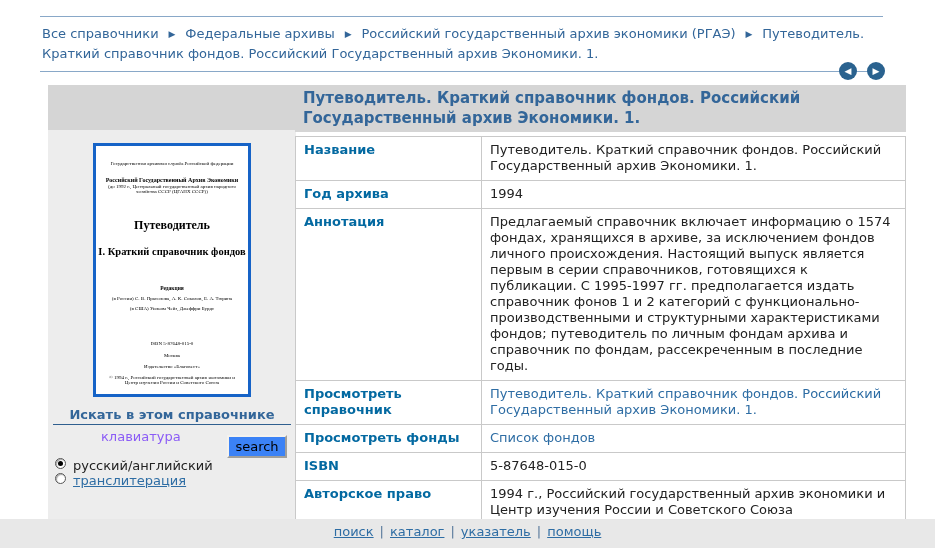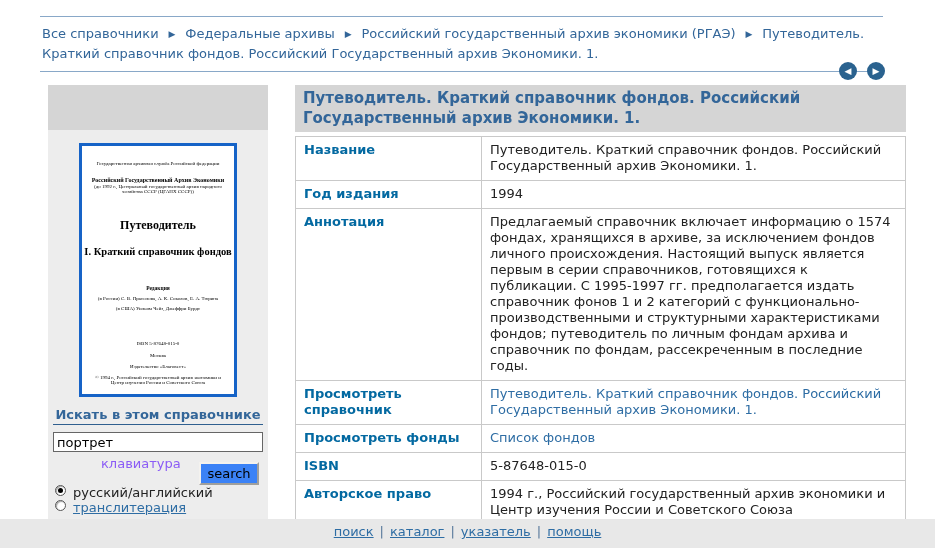--- a/index.html
+++ b/index.html
@@ -18,21 +18,21 @@
   .crumb { color: #336699; cursor: pointer; }
   .crumb-sep { color: #336699; font-size: 9px; margin: 0 7px; vertical-align: 1px; }
   
   .nav-arrows { position: absolute; top: 59px; right: 50px; }
   .nav-circle {
     display: inline-block; width: 18px; height: 18px; border-radius: 50%;
     background: #2a628f; color: #fff; text-align: center; line-height: 18px;
     font-size: 9px; margin-left: 5px; cursor: pointer;
   }
   
-  .sidebar { position: absolute; left: 48px; top: 85px; width: 220px; height: 448px; }
+  .sidebar { position: absolute; left: 48px; top: 85px; width: 248px; height: 448px; }
   .sidebar-head { height: 45px; background: #d5d5d5; }
   .sidebar-body { height: 403px; background: #ededed; overflow: hidden; }
   .cover {
     width: 158px; height: 254px; margin: 13px auto 0; background: #fff;
     border: 3px solid #1663c7; overflow: hidden; text-align: center;
     font-family: "Liberation Serif", "DejaVu Serif", serif; color: #000;
   }
   .cv-agency  { margin-top: 15px; font-size: 5px; }
   .cv-name    { margin-top: 11px; font-size: 6px; font-weight: bold; }
   .cv-note    { margin-top: 1px;  font-size: 5px; padding: 0 10px; }
@@ -124,21 +124,20 @@
         <div class="cv-edline">(в России) С. В. Прасолова, А. К. Соколов, Е. А. Тюрина</div>
         <div class="cv-edline">(в США) Уильям Чейз, Джеффри Бурдс</div>
         <div class="cv-isbn">ISBN 5-87648-015-0</div>
         <div class="cv-city">Москва</div>
         <div class="cv-pub">Издательство «Благовест»</div>
         <div class="cv-copy">© 1994 г., Российский государственный архив экономики и Центр изучения России и Советского Союза</div>
       </div>
 
       <div class="search-panel">
         <div class="search-head">Искать в этом справочнике</div>
-        <input class="search-input" type="text" value="портрет" style="">
         <div class="kb-row">
           <a class="kb-link">клавиатура</a>
           <button class="search-btn">search</button>
         </div>
         <div class="radio-row">
           <span class="radio checked"></span>
           <span class="radio-label">русский/английский</span>
         </div>
         <div class="radio-row">
           <span class="radio"></span>
@@ -151,21 +150,21 @@
 
   <div class="main">
     <div class="main-title">Путеводитель. Краткий справочник фондов. Российский Государственный архив Экономики. 1.</div>
     <table class="detail-table">
       <tbody id="detail-rows">
           <tr>
             <td class="lbl">Название</td>
             <td class="val">Путеводитель. Краткий справочник фондов. Российский Государственный архив Экономики. 1.</td>
           </tr>
           <tr>
-            <td class="lbl">Год издания</td>
+            <td class="lbl">Год архива</td>
             <td class="val">1994</td>
           </tr>
           <tr>
             <td class="lbl">Аннотация</td>
             <td class="val">Предлагаемый справочник включает информацию о 1574 фондах, хранящихся в архиве, за исключением фондов личного происхождения. Настоящий выпуск является первым в серии справочников, готовящихся к публикации. С 1995-1997 гг. предполагается издать справочник фонов 1 и 2 категорий с функционально-производственными и структурными характеристиками фондов; путеводитель по личным фондам архива и справочник по фондам, рассекреченным в последние годы.</td>
           </tr>
           <tr>
             <td class="lbl">Просмотреть справочник</td>
             <td class="val linkval">Путеводитель. Краткий справочник фондов. Российский Государственный архив Экономики. 1.</td>
           </tr>

